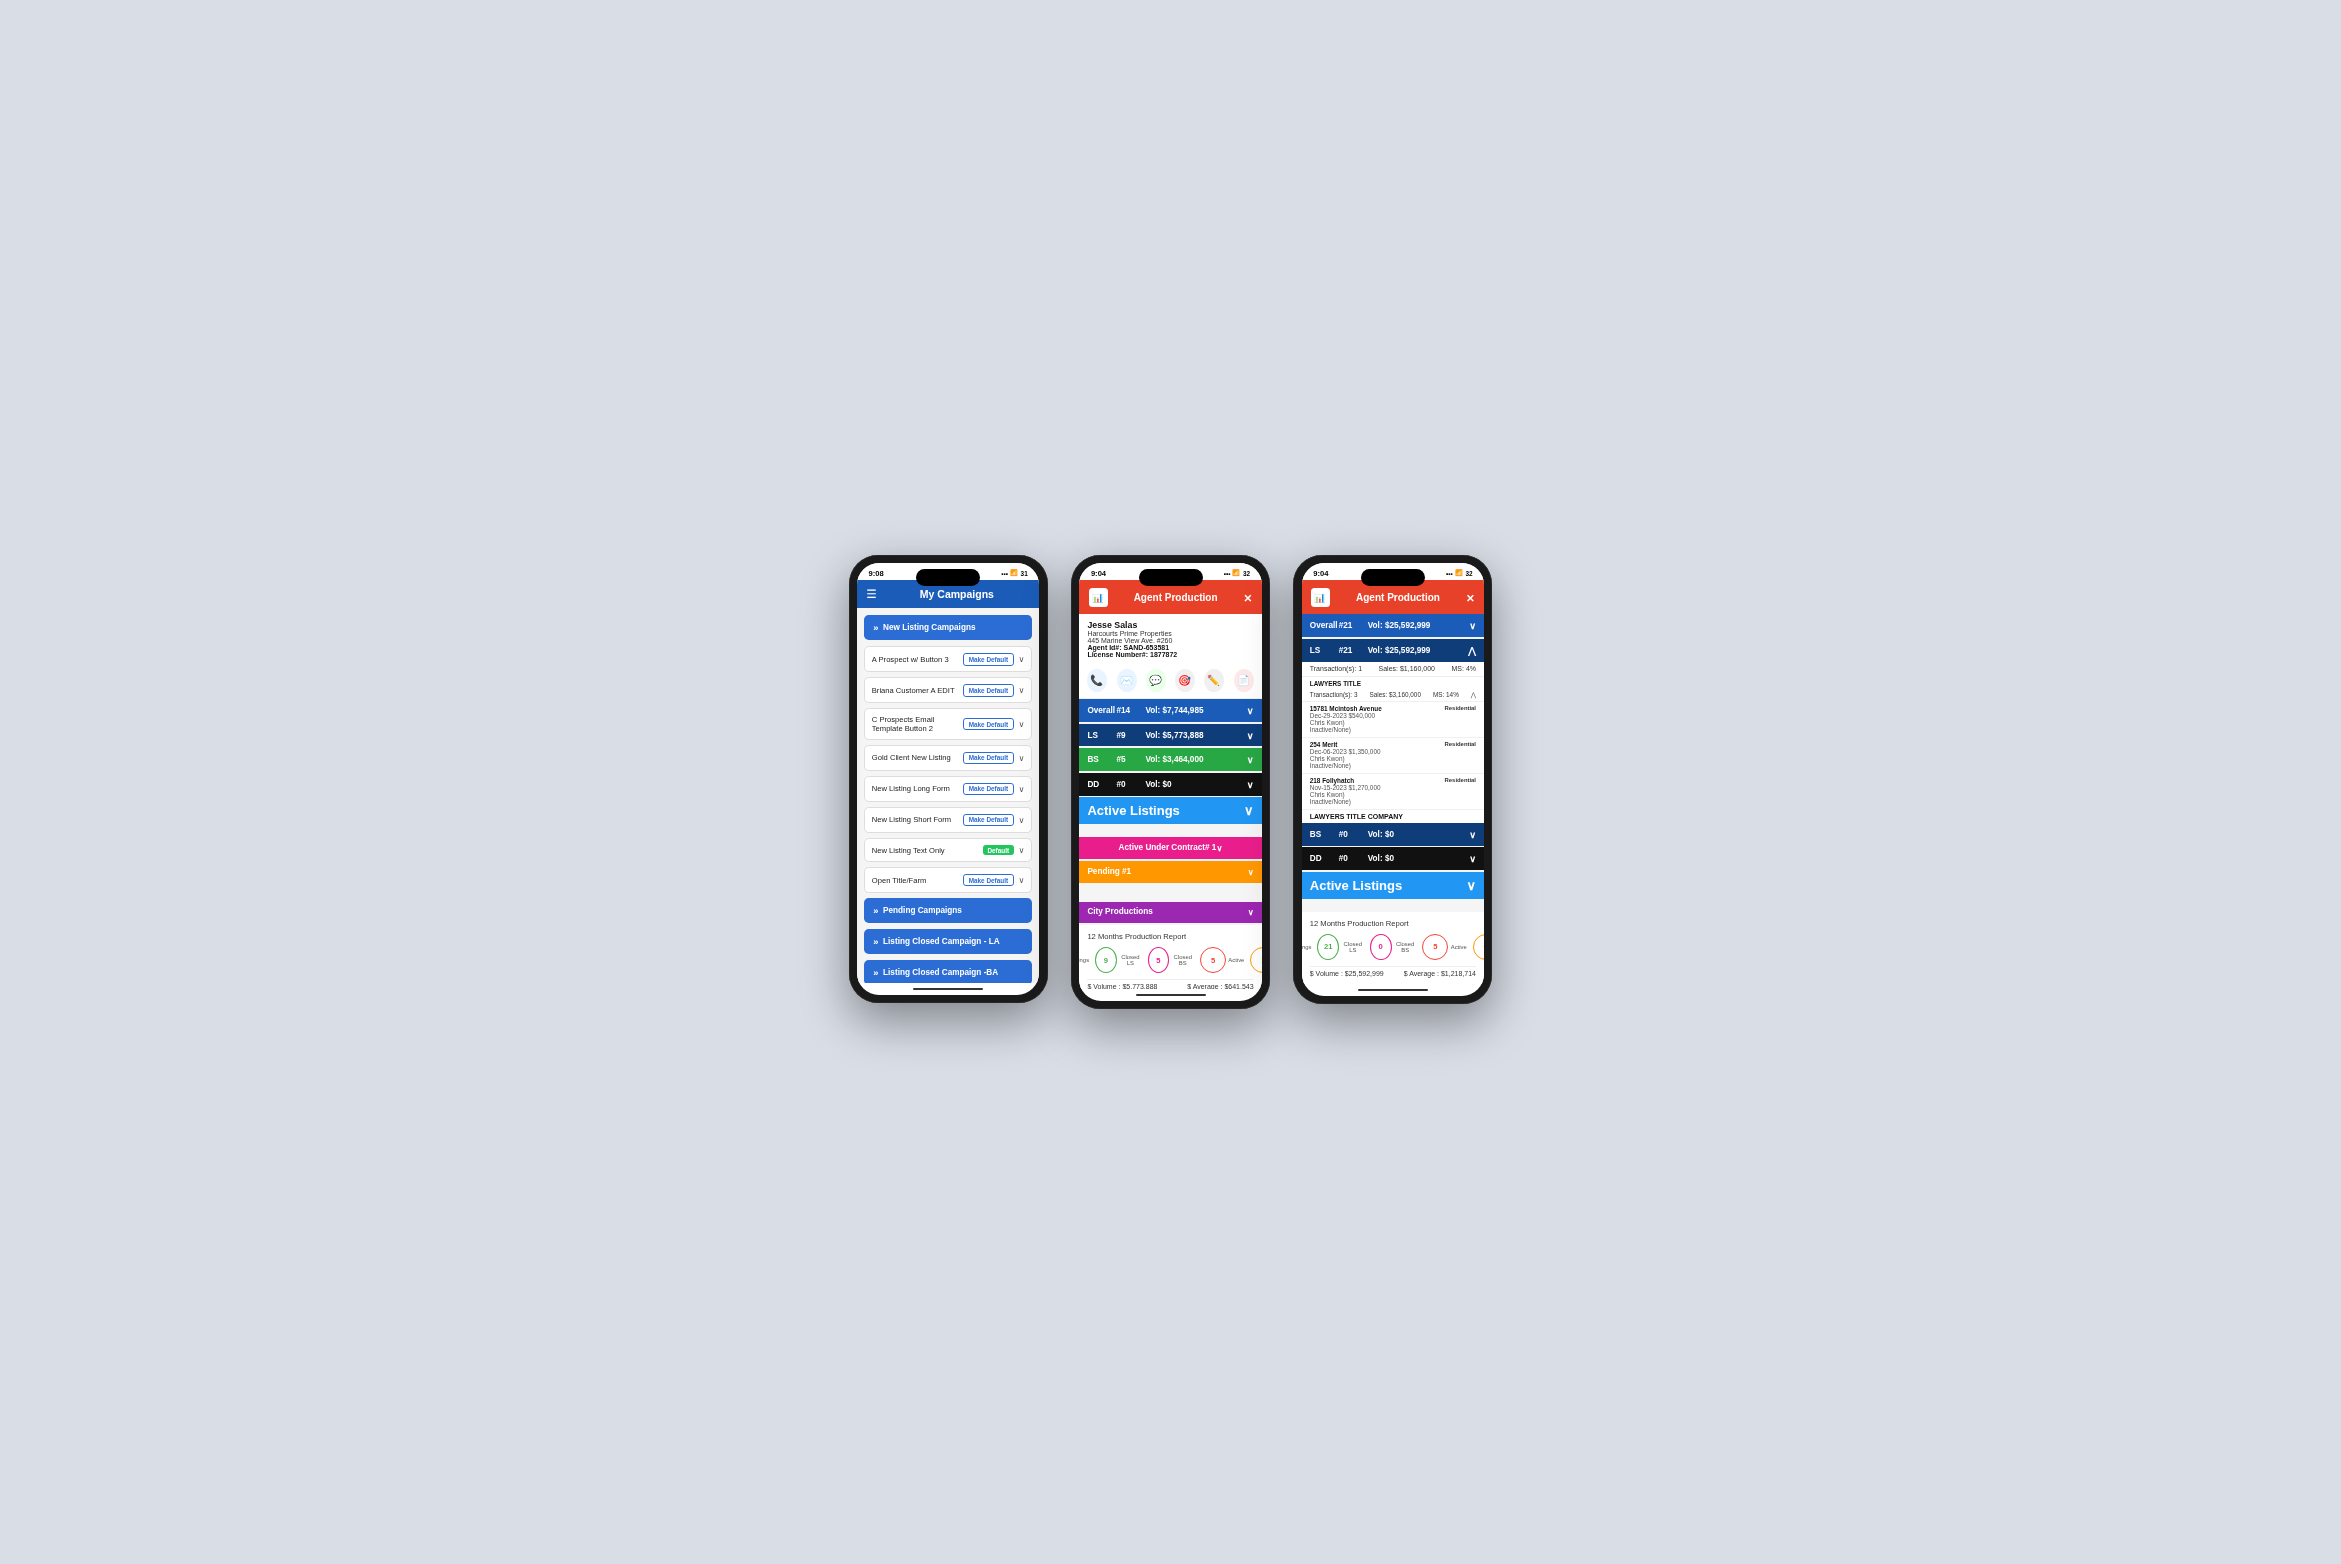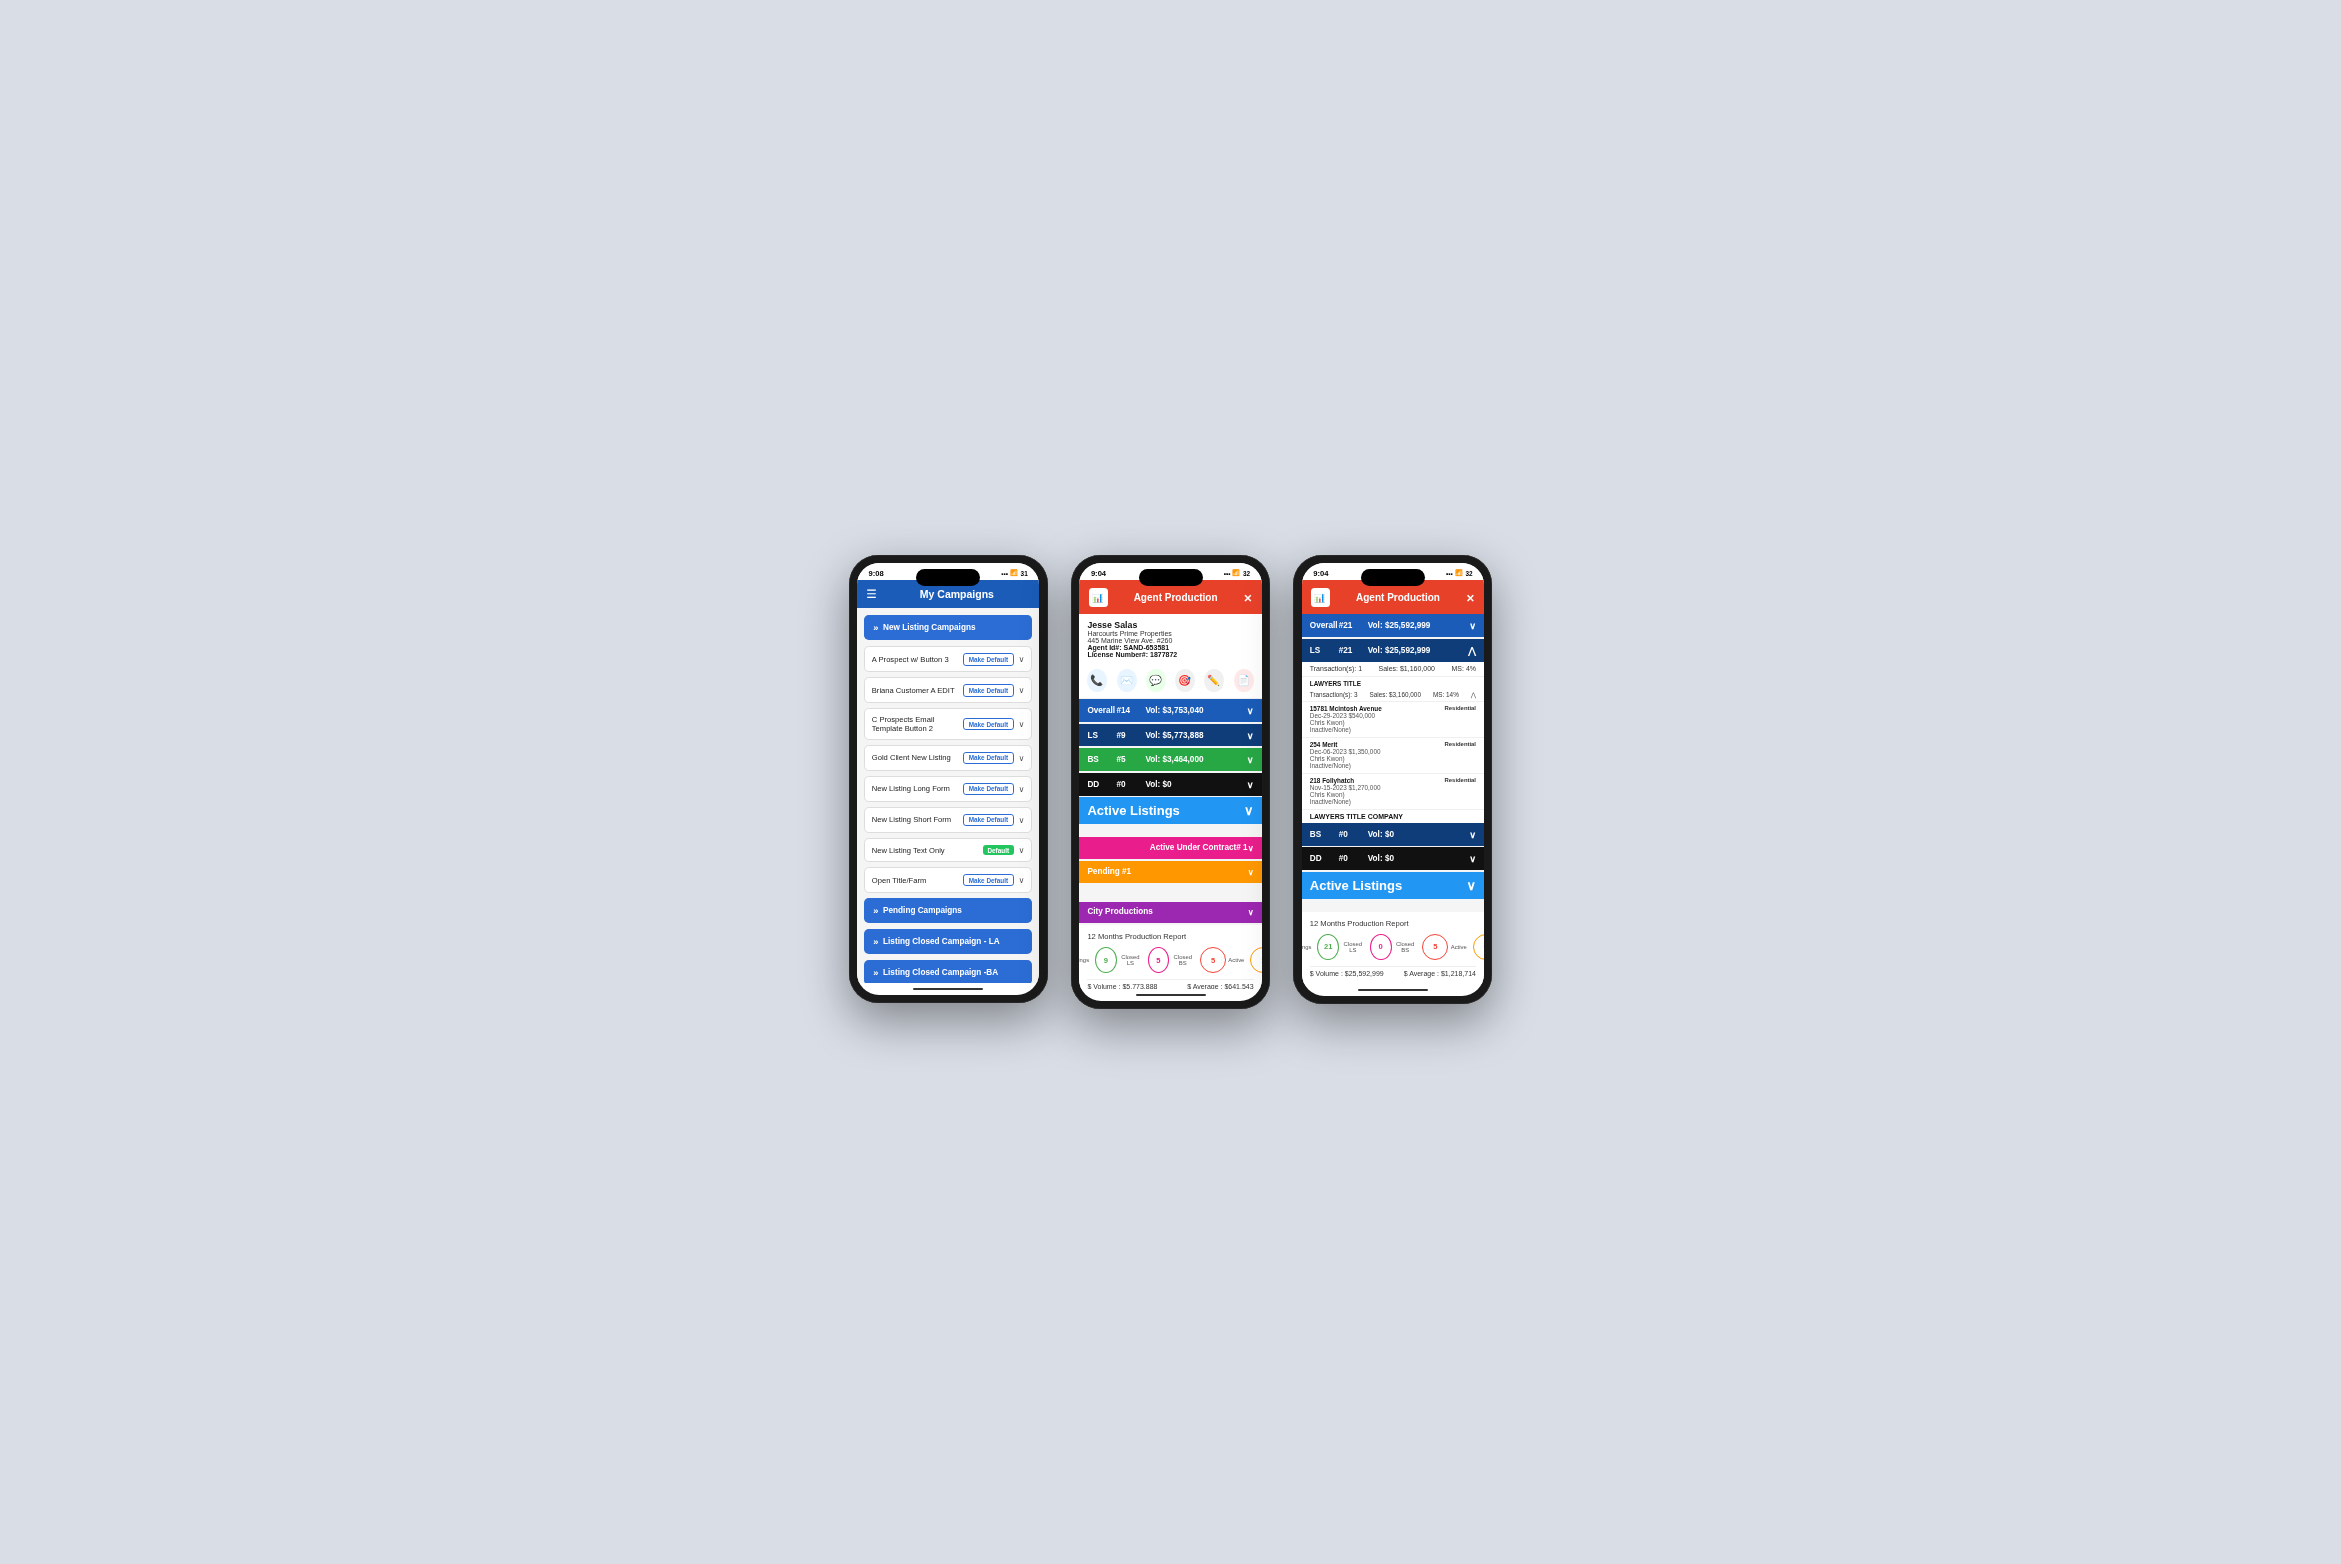--- a/index.html
+++ b/index.html
@@ -215,21 +215,21 @@
       cursor: pointer;
       margin-bottom: 13px;
     }
     .active-uc-bar {
       background: #e91e8c;
       color: white;
       padding: 5.9px 8.2px;
       font-size: 8.2px;
       font-weight: 700;
       display: flex;
-      justify-content: flex-end;
+      justify-content: center;
       cursor: pointer;
       margin-bottom: 1.8px;
     }
     .pending-bar {
       background: #ff9800;
       color: white;
       padding: 5.9px 8.2px;
       font-size: 8.2px;
       font-weight: 700;
       display: flex;
@@ -483,21 +483,21 @@
             <div class="contact-icon" style="background:#e8f4ff;">✉️</div>
             <div class="contact-icon" style="background:#e8ffe8;">💬</div>
             <div class="contact-icon" style="background:#f0f0f0;">🎯</div>
             <div class="contact-icon" style="background:#f0f0f0;">✏️</div>
             <div class="contact-icon" style="background:#ffe8e8;">📄</div>
           </div>
 
           <div class="stat-row stat-blue">
             <span class="label">Overall</span>
             <span class="rank">#14</span>
-            <span class="vol">Vol: $3,753,040</span>
+            <span class="vol">Vol: $7,744,985</span>
             <span class="caret">∨</span>
           </div>
           <div class="stat-row stat-darkblue">
             <span class="label">LS</span>
             <span class="rank">#9</span>
             <span class="vol">Vol: $5,773,888</span>
             <span class="caret">∨</span>
           </div>
           <div class="stat-row stat-green">
             <span class="label">BS</span>

